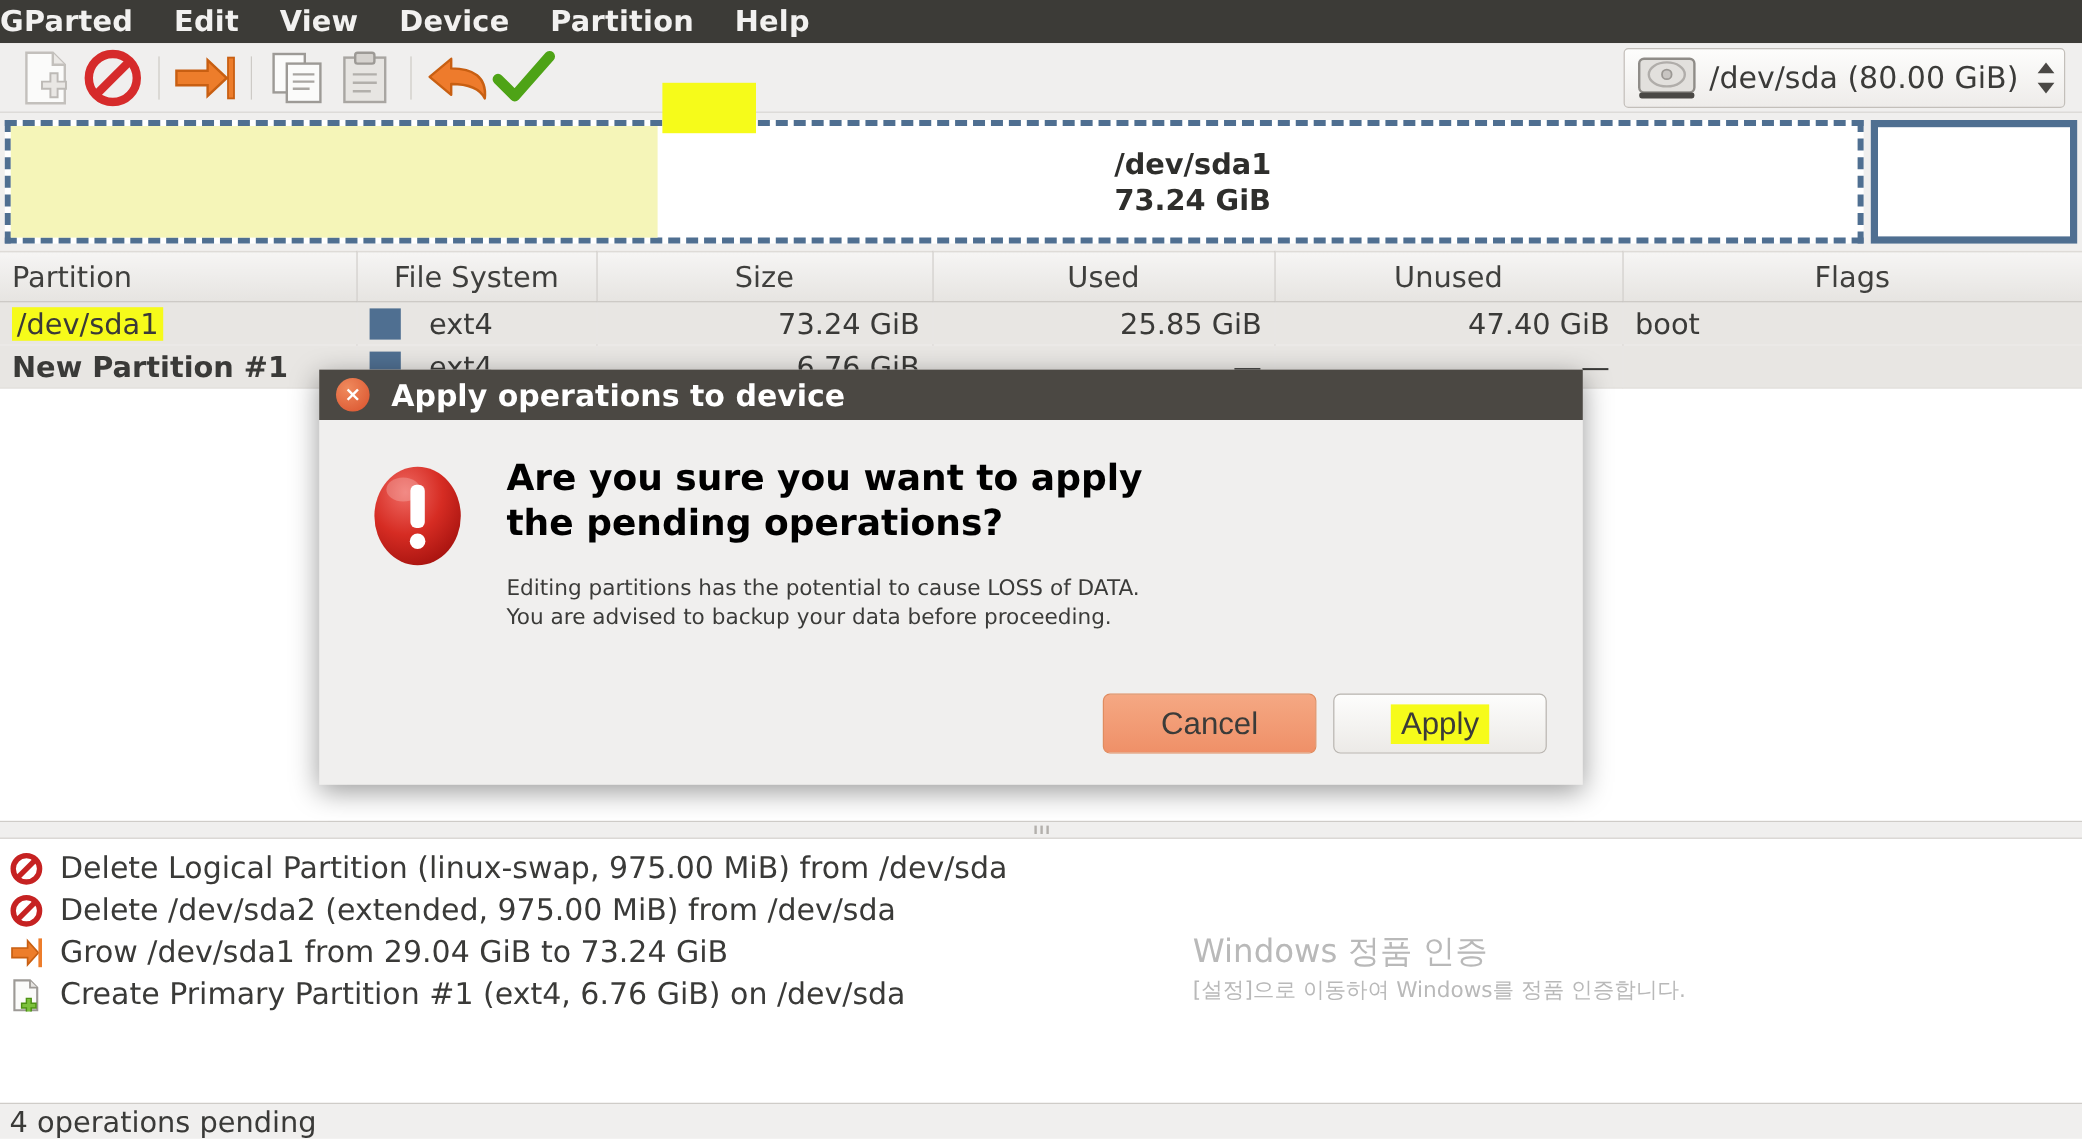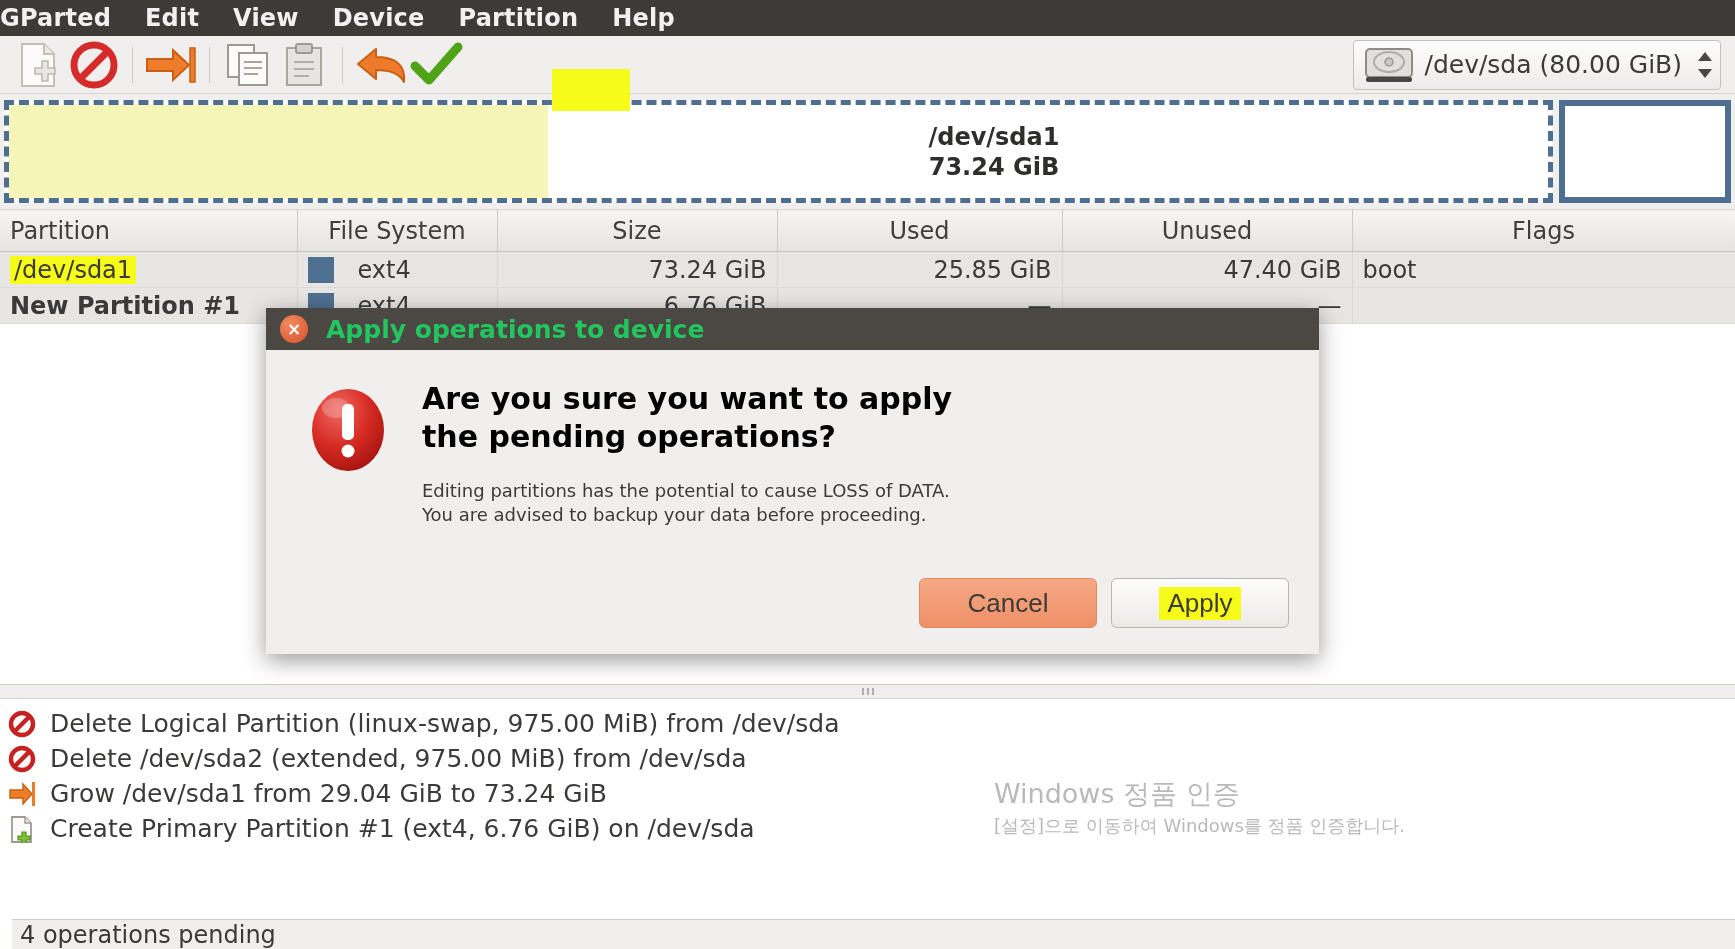--- a/index.html
+++ b/index.html
@@ -199,21 +199,21 @@
   .op-text {
     font-size: 25px;
     color: #3a3a38;
     white-space: nowrap;
   }
   .op-icon { width: 28px; height: 28px; flex: none; }
 
   
   .statusbar {
     position: absolute;
-    left: 12px; right: 0; bottom: 0;
+    left: 0; right: 0; bottom: 0;
     height: 30px;
     background: #f0efee;
     border-top: 1px solid #cfccc8;
     display: flex;
     align-items: center;
     padding-left: 8px;
   }
   .status-text { font-size: 24px; color: #3a3a38; }
 
   
@@ -248,21 +248,21 @@
   .dlg-close {
     width: 28px; height: 28px;
     border-radius: 50%;
     background: radial-gradient(circle at 35% 30%, #f08a5d, #d9512c);
     display: flex; align-items: center; justify-content: center;
     color: #fff; font-size: 17px; font-weight: bold;
     line-height: 1;
     flex: none;
   }
   .dlg-title {
-    color: #22c55e;
+    color: #ffffff;
     font-size: 25px;
     font-weight: bold;
   }
   .dlg-body {
     padding: 30px 32px 26px 36px;
     display: flex;
     gap: 28px;
   }
   .warn-icon { width: 92px; height: 92px; flex: none; margin-top: 4px; }
   .dlg-content { flex: 1; }

